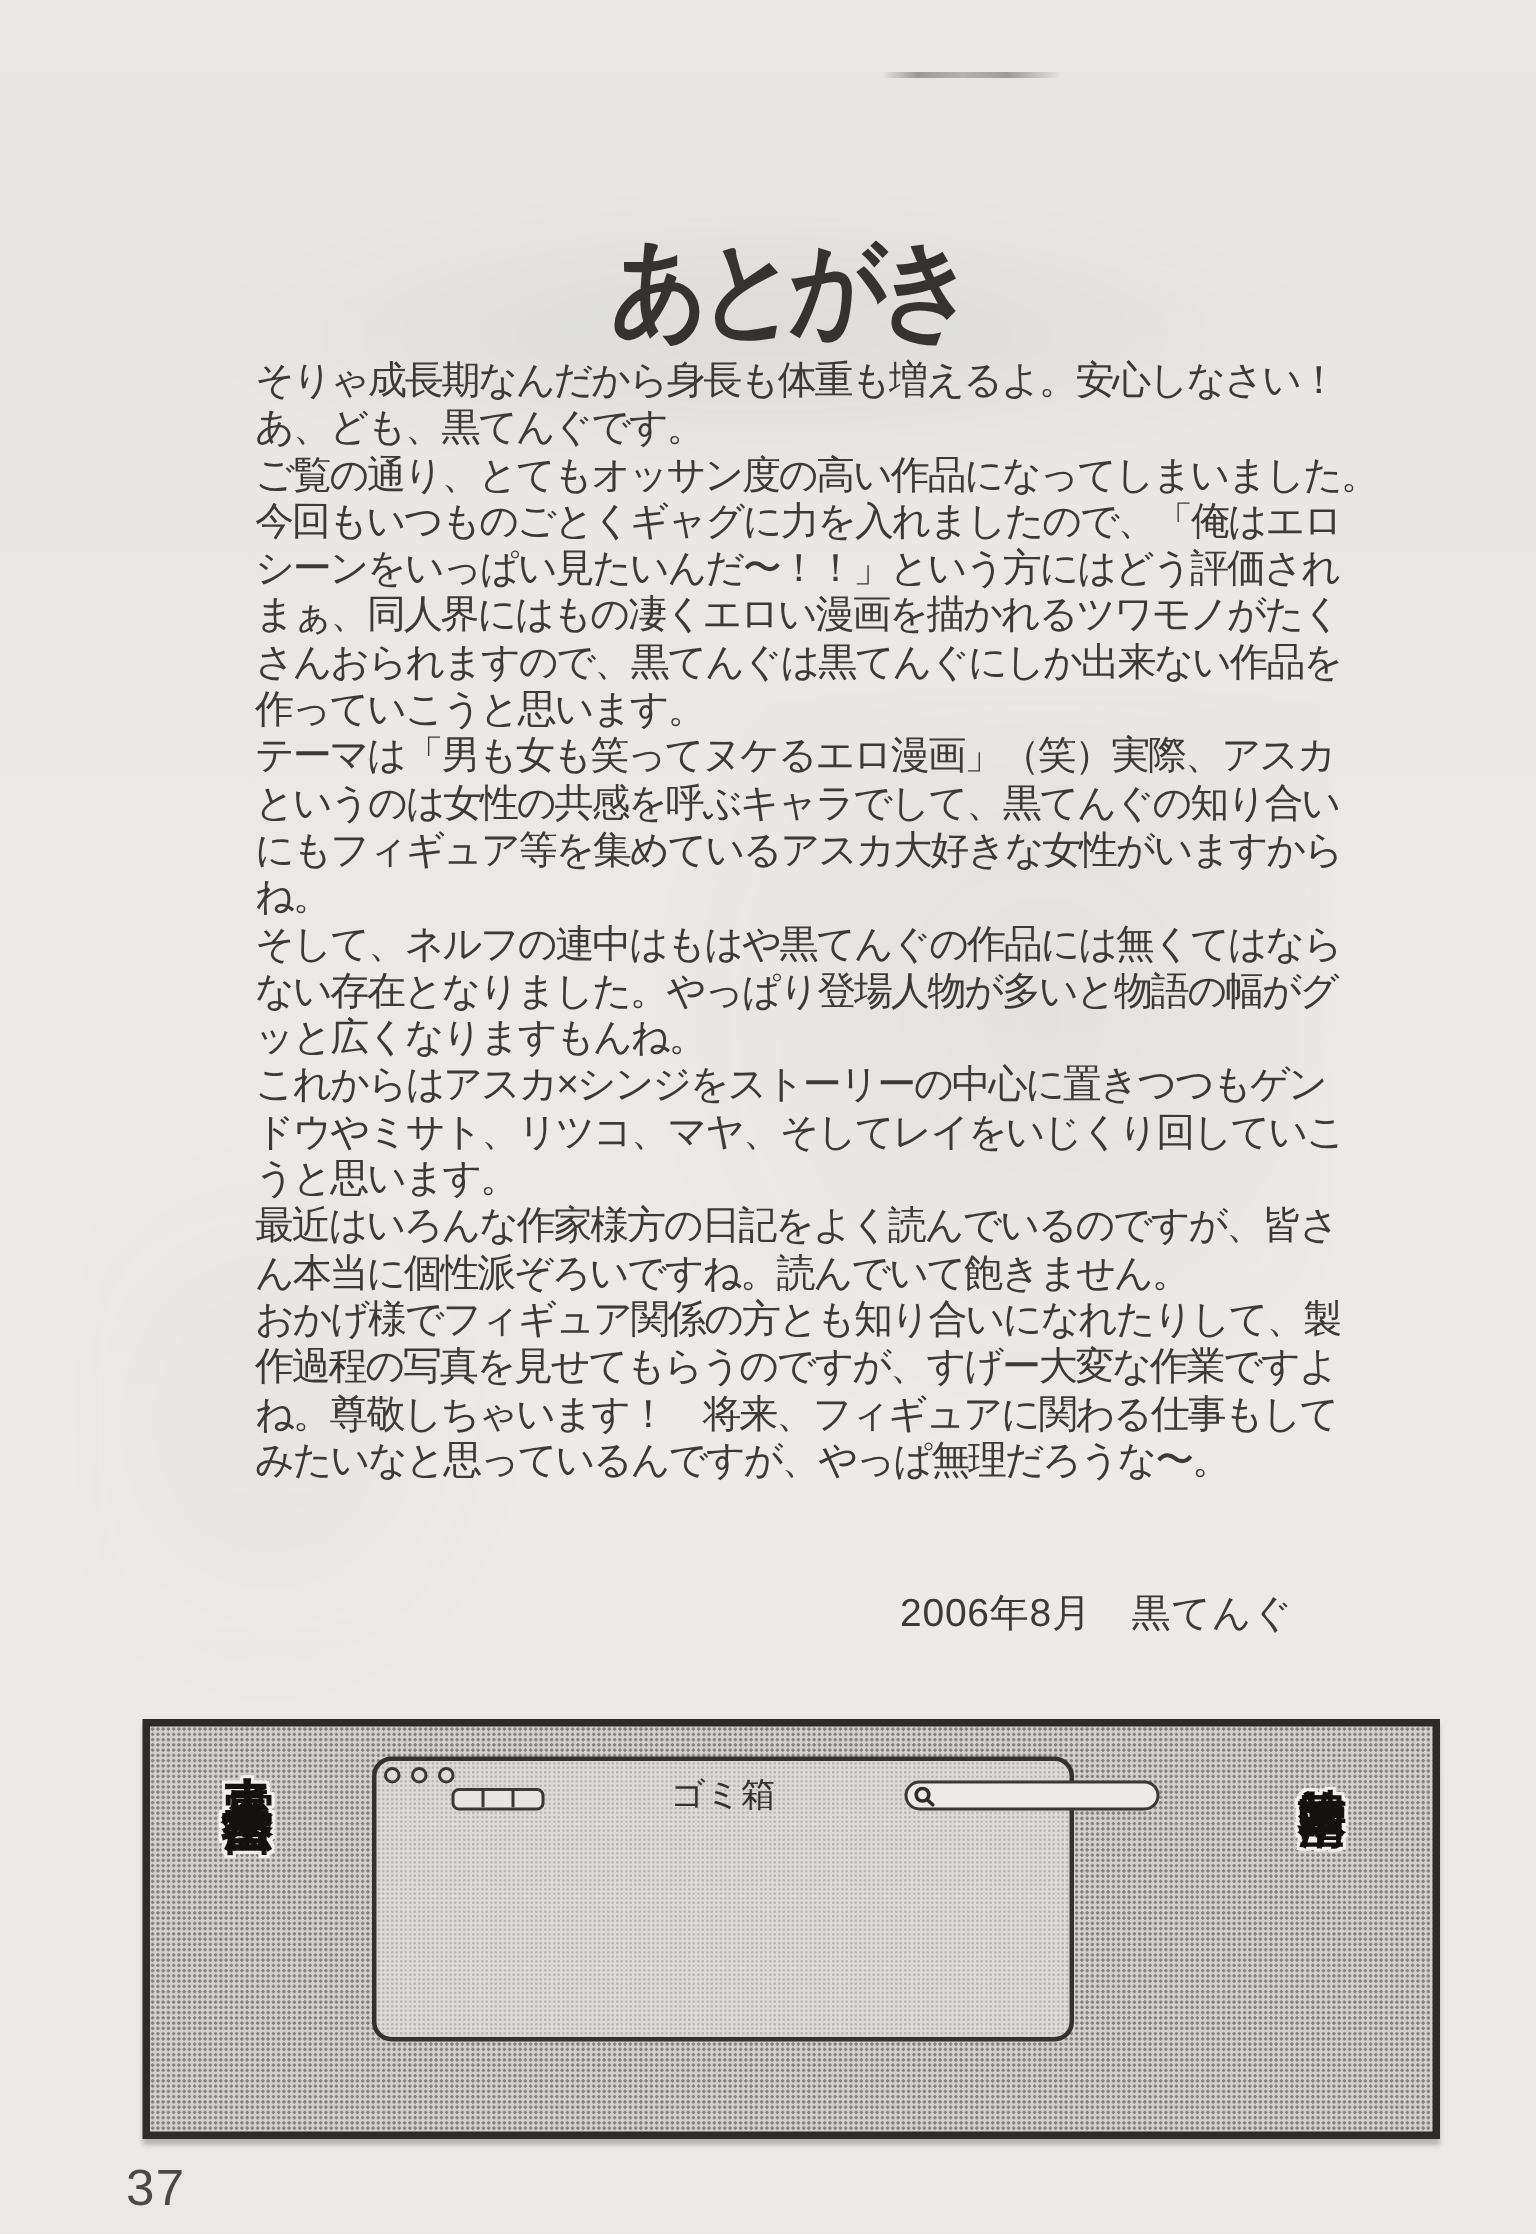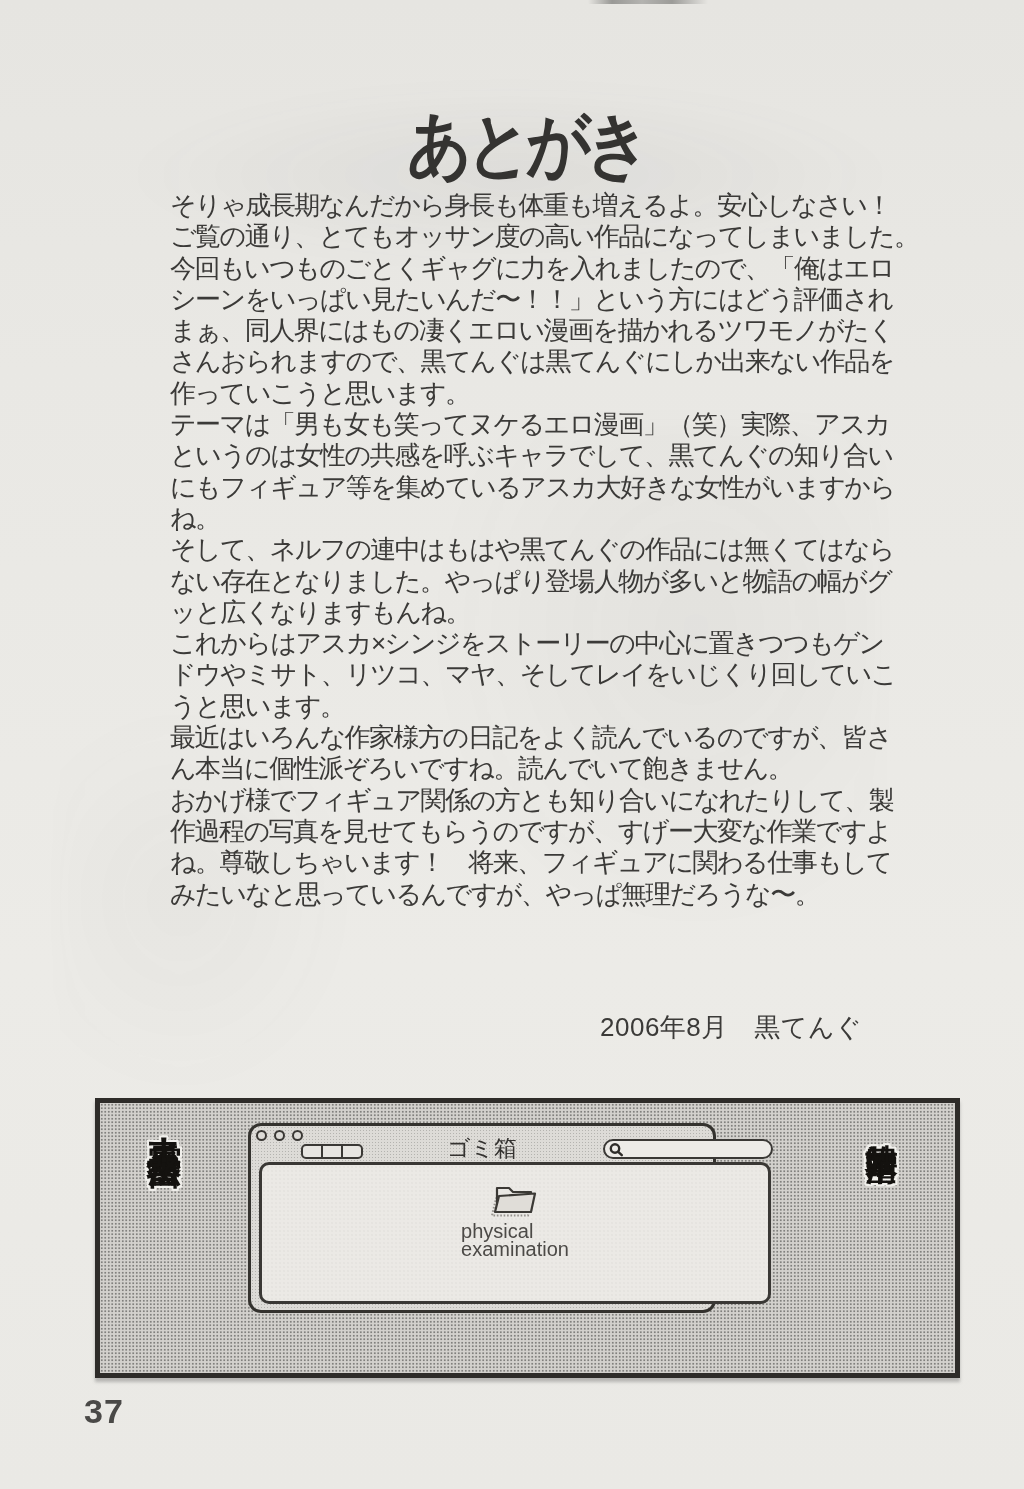--- a/index.html
+++ b/index.html
@@ -6,20 +6,21 @@
   body{
     width:1024px;height:1489px;
     font-family:"Liberation Sans", sans-serif;
     background:#e9e8e4;
     position:relative;
     overflow:hidden;
   }
   .page{
     position:absolute;inset:0;
     background:linear-gradient(180deg,#e6e5e1 0%,#e9e8e4 25%,#ecebe7 65%,#eae9e5 100%);
+    margin-top:48px;
   }
   
   .ghost{position:absolute;pointer-events:none;filter:blur(10px);}
   .ghost-1{left:120px;top:80px;width:780px;height:190px;background:radial-gradient(ellipse at 50% 50%, rgba(60,60,70,0.06), transparent 70%);}
   .ghost-2{left:420px;top:420px;width:460px;height:520px;background:radial-gradient(ellipse at 60% 40%, rgba(60,60,60,0.04), transparent 70%);}
   .ghost-3{left:60px;top:700px;width:300px;height:400px;background:radial-gradient(ellipse at 40% 50%, rgba(70,70,70,0.03), transparent 70%);}
   .scan-mark{position:absolute;top:0;left:588px;width:120px;height:4px;background:linear-gradient(90deg,transparent,#5a5a58 20%,#8a8a88 45%,#5f5f5d 70%,transparent);opacity:.55;}
 
   .page-title{
     position:absolute;top:96px;left:0;width:1024px;margin:0;
@@ -34,21 +35,21 @@
     height:31.3px;line-height:31.3px;
     font-size:26px;letter-spacing:-1.5px;font-weight:500;
     color:#3b3a38;white-space:pre;
   }
   .signature{
     position:absolute;left:600px;top:1010px;
     font-size:26px;letter-spacing:0.5px;font-weight:500;color:#3b3a38;
   }
   .page-number{
     position:absolute;left:84px;top:1392px;
-    font-size:34px;color:#4a4947;letter-spacing:1px;font-weight:bold;
+    font-size:34px;color:#4a4947;letter-spacing:1px;
   }
 
   
   .panel{
     position:absolute;left:95px;top:1098px;width:865px;height:280px;
     box-sizing:border-box;
     border:5px solid #2e2c29;
     background-color:#d3d1cd;
     background-image:radial-gradient(circle, rgba(62,62,60,0.55) 0.9px, transparent 1.15px);
     background-size:3.5px 3.5px;
@@ -115,20 +116,21 @@
 
   <div class="ghost ghost-1"></div>
   <div class="ghost ghost-2"></div>
   <div class="ghost ghost-3"></div>
   <div class="scan-mark"></div>
 
   <h1 class="page-title">あとがき</h1>
 
   <div class="body-text">
     <div class="body-line">そりゃ成長期なんだから身長も体重も増えるよ。安心しなさい！</div>
+    <div class="body-line">あ、ども、黒てんぐです。</div>
     <div class="body-line">ご覧の通り、とてもオッサン度の高い作品になってしまいました。</div>
     <div class="body-line">今回もいつものごとくギャグに力を入れましたので、「俺はエロ</div>
     <div class="body-line">シーンをいっぱい見たいんだ〜！！」という方にはどう評価され</div>
     <div class="body-line">まぁ、同人界にはもの凄くエロい漫画を描かれるツワモノがたく</div>
     <div class="body-line">さんおられますので、黒てんぐは黒てんぐにしか出来ない作品を</div>
     <div class="body-line">作っていこうと思います。</div>
     <div class="body-line">テーマは「男も女も笑ってヌケるエロ漫画」（笑）実際、アスカ</div>
     <div class="body-line">というのは女性の共感を呼ぶキャラでして、黒てんぐの知り合い</div>
     <div class="body-line">にもフィギュア等を集めているアスカ大好きな女性がいますから</div>
     <div class="body-line">ね。</div>
@@ -167,35 +169,19 @@
         </div>
         <div class="win-title">ゴミ箱</div>
         <div class="search">
           <svg width="17" height="17" viewBox="0 0 17 17">
             <circle cx="7" cy="7.5" r="4.2" fill="none" stroke="#2f2d2a" stroke-width="2.4"></circle>
             <line x1="10.2" y1="10.8" x2="13.8" y2="14.2" stroke="#2f2d2a" stroke-width="2.4" stroke-linecap="round"></line>
           </svg>
         </div>
       </div>
 
-      <div class="win-content">
-        <div class="file">
-          <svg width="52" height="40" viewBox="0 0 52 40">
-
-            <path d="M10 17 L46 15 L42 34 L6 34 Z" transform="translate(-3,2.5)" fill="none" stroke="#96938e" stroke-width="2" stroke-dasharray="1.6 1.8"></path>
-
-            <path d="M8 9 L20 9 L24 13 L42 13 L42 32 L8 32 Z" fill="#e9e7e3" stroke="#3b3935" stroke-width="2.2" stroke-linejoin="round"></path>
-
-            <path d="M10 17 L46 14.5 L42 33 L6 33 Z" fill="#e0ddd8" stroke="#3b3935" stroke-width="2.2" stroke-linejoin="round"></path>
-          </svg>
-          <div class="file-label">
-            <div>physical</div>
-            <div>examination</div>
-          </div>
-        </div>
-      </div>
     </div>
 
   </div>
 
   <div class="page-number">37</div>
 
 </div>
 
 </body></html>

